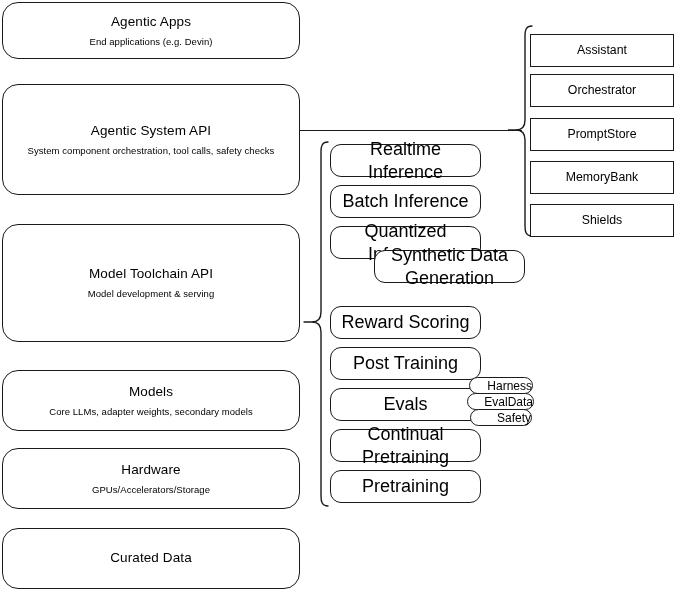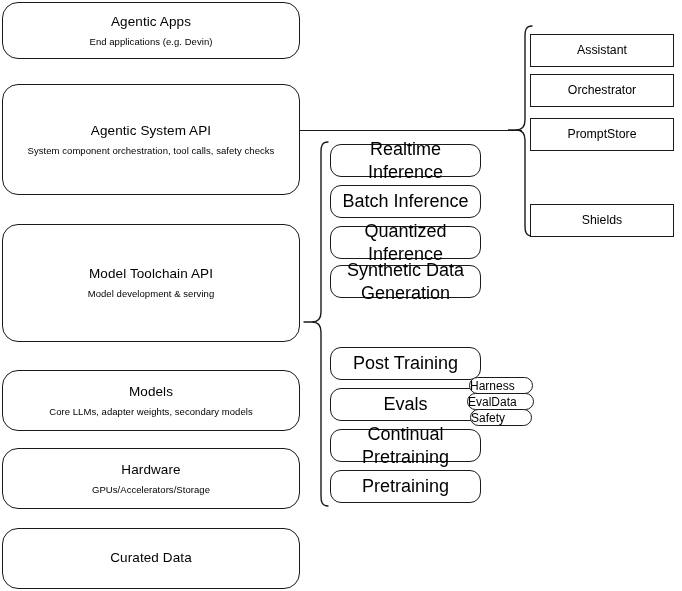--- a/index.html
+++ b/index.html
@@ -67,21 +67,21 @@
   }
   
   .pill {
     position: absolute;
     box-sizing: border-box;
     background: #ffffff;
     border: 1.5px solid #1a1a1a;
     border-radius: 999px;
     display: flex;
     align-items: center;
-    justify-content: flex-start;
+    justify-content: flex-end;
     font-size: 12px;
     color: #000;
     height: 17px;
     z-index: 5;
   }
   
   .hline {
     position: absolute;
     background: #1a1a1a;
     height: 1.3px;
@@ -144,22 +144,25 @@
 
   <div class="node cap" style="top:144px;">
     <span>Realtime Inference</span>
   </div>
   <div class="node cap" style="top:185px;">
     <span>Batch Inference</span>
   </div>
   <div class="node cap" style="top:226px;">
     <span>Quantized Inference</span>
   </div>
-  <div class="node cap" style="top:265px;">
+  <div class="node cap" style="top:250px;margin-left:44px;">
     <span>Synthetic Data Generation</span>
+  </div>
+  <div class="node cap" style="top:306px;">
+    <span>Reward Scoring</span>
   </div>
   <div class="node cap" style="top:347px;">
     <span>Post Training</span>
   </div>
   <div class="node cap" style="top:388px;">
     <span>Evals</span>
   </div>
   <div class="node cap" style="top:429px;">
     <span>Continual Pretraining</span>
   </div>
@@ -179,17 +182,20 @@
 
   <div class="node comp" style="top:34px;">
     <span>Assistant</span>
   </div>
   <div class="node comp" style="top:74px;">
     <span>Orchestrator</span>
   </div>
   <div class="node comp" style="top:118px;">
     <span>PromptStore</span>
   </div>
+  <div class="node comp" style="top:161px;">
+    <span>MemoryBank</span>
+  </div>
   <div class="node comp" style="top:204px;">
     <span>Shields</span>
   </div>
 
 </div>
 
 </body></html>

